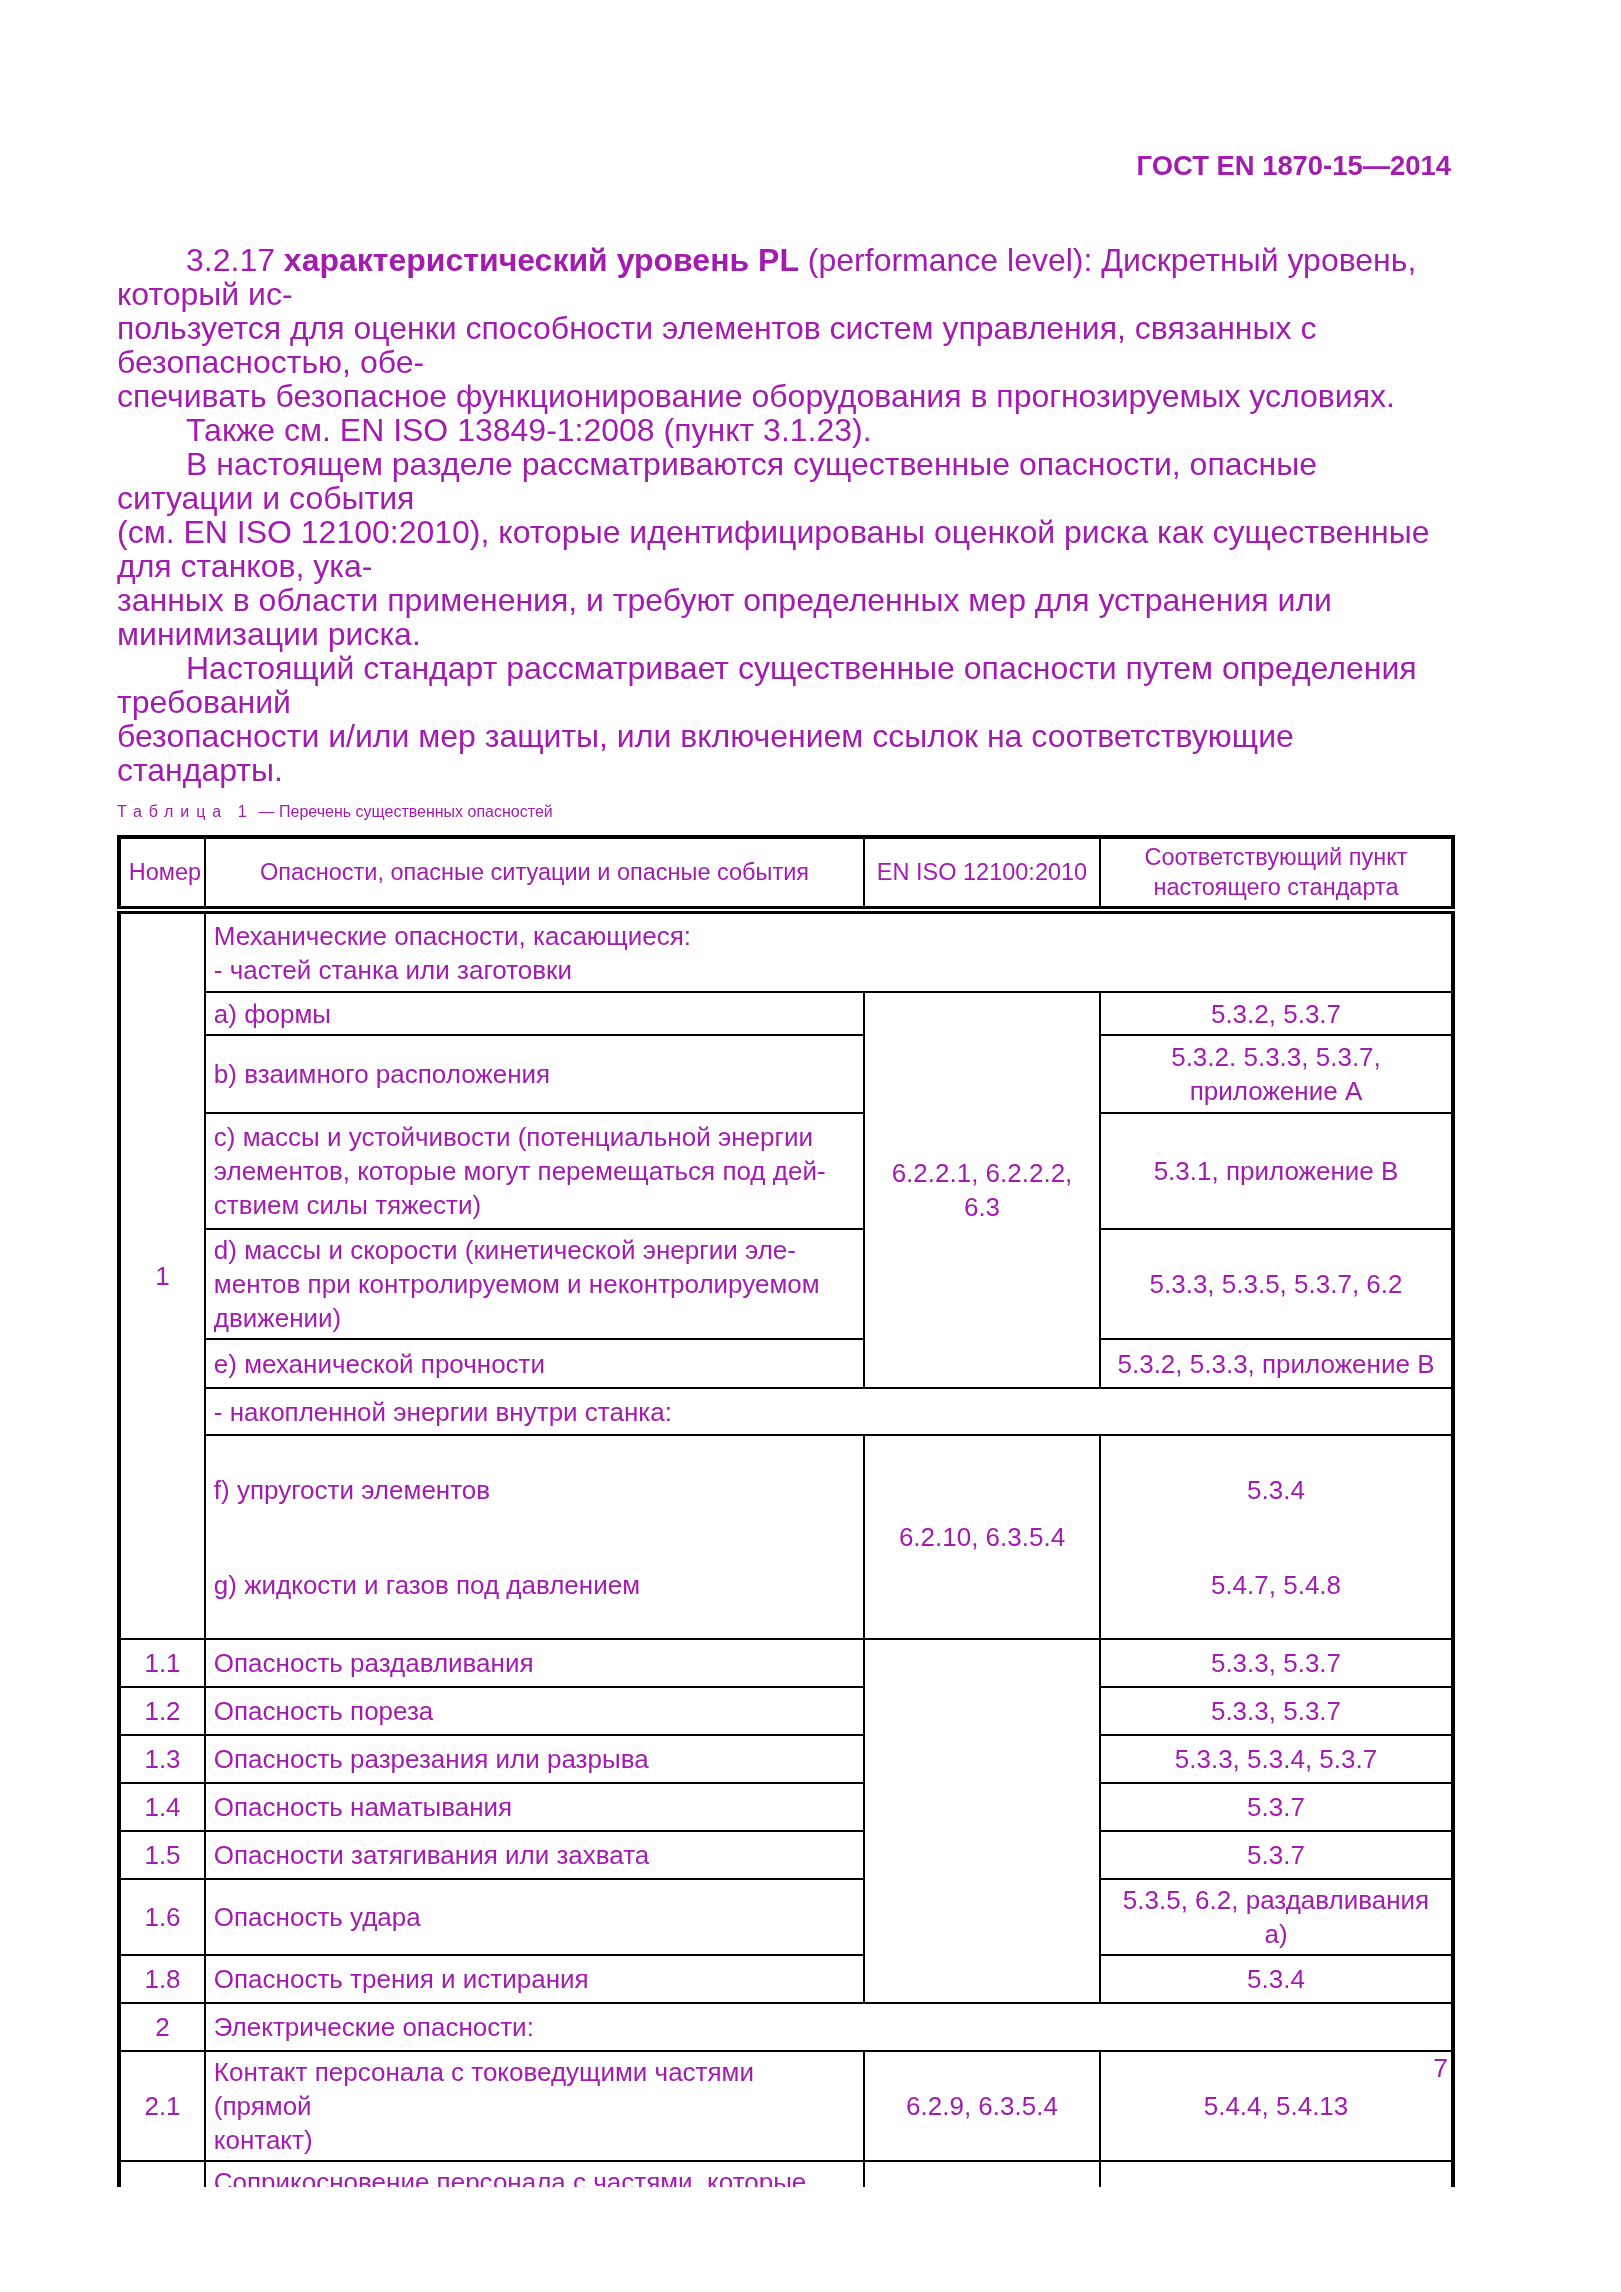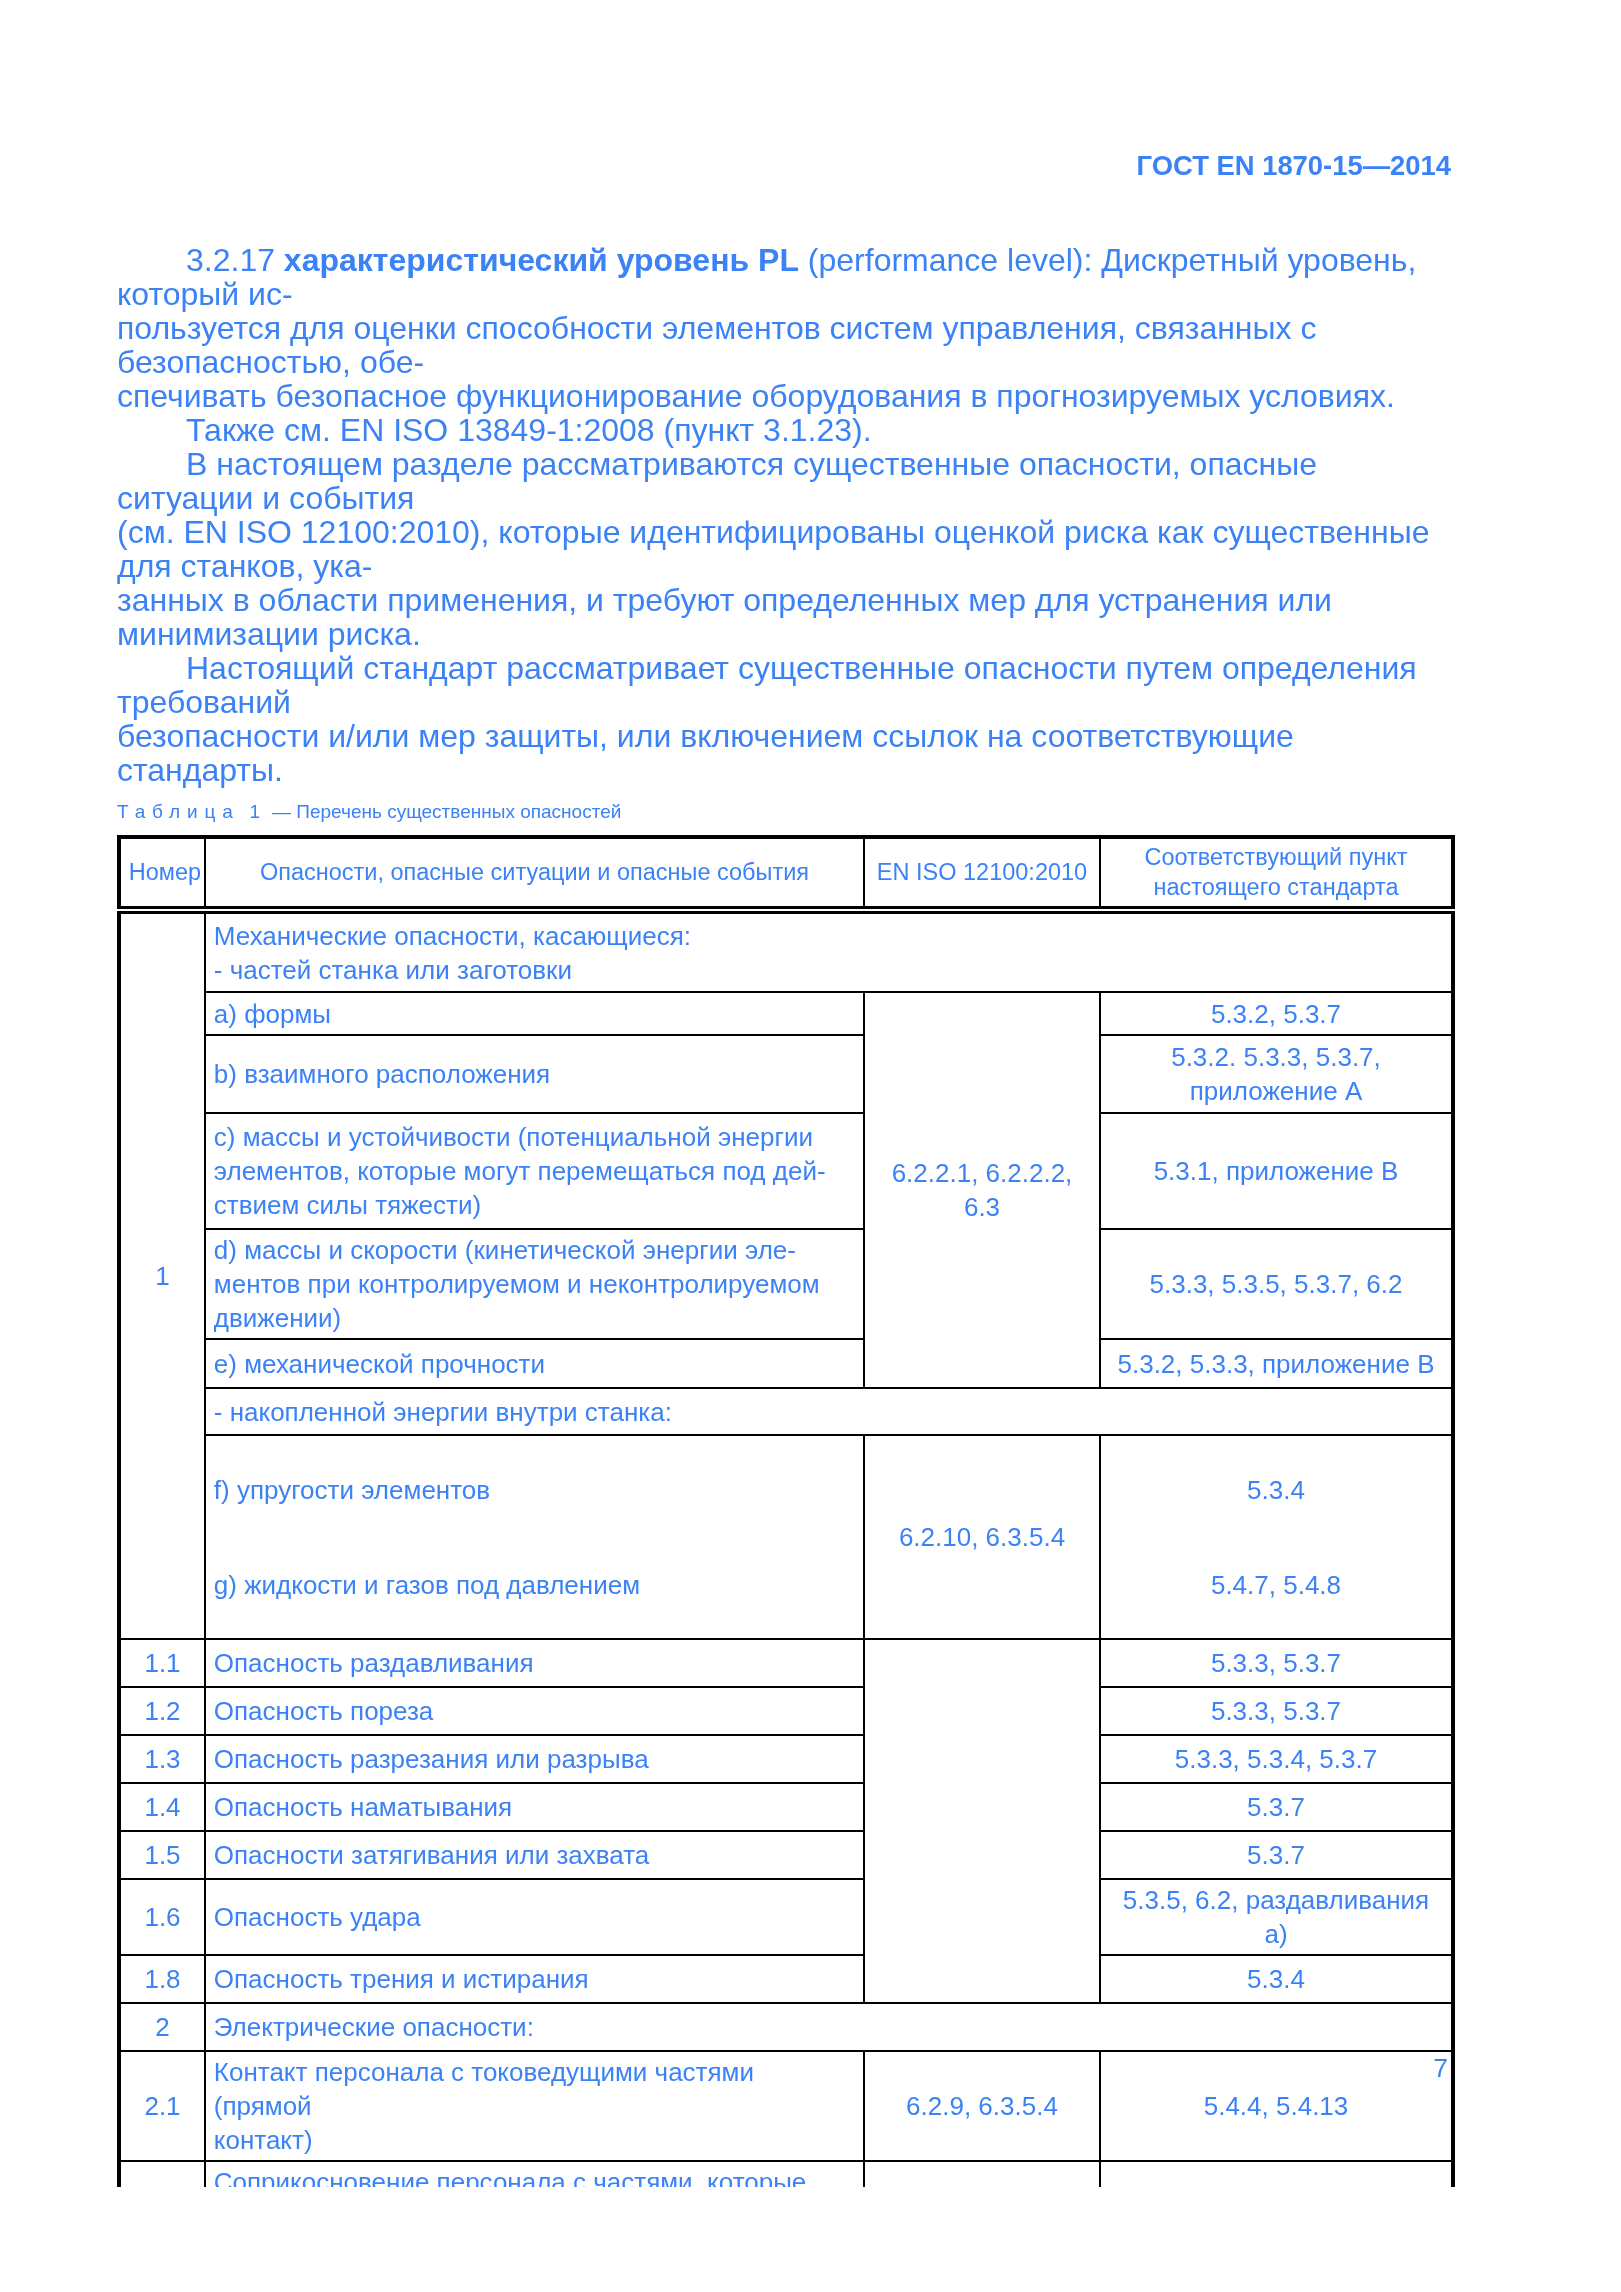--- a/index.html
+++ b/index.html
@@ -2,21 +2,21 @@
 <html><head>
 <meta charset="utf-8">
 <style>
   html, body { margin: 0; padding: 0; background: #ffffff; }
   .page {
     position: relative;
     width: 1621px;
     height: 2187px;
     background: #ffffff;
     font-family: "Liberation Sans", sans-serif;
-    color: #3b82f6;
+    color: #a21caf;
     overflow: hidden;
   }
   .content {
     position: absolute;
     left: 117px;
     top: 0;
     width: 1334px;
   }
   .doc-header {
     margin-top: 149px;
@@ -36,21 +36,21 @@
   p.first-par { margin-top: 61px; }
   h2.section-heading {
     margin: 19.6px 0 29px 0;
     font-size: 32px;
     line-height: 39px;
     font-weight: bold;
     text-indent: 71px;
   }
   .table-caption {
     margin: 9.8px 0 7.8px 0;
-    font-size: 19px;
+    font-size: 16px;
     line-height: 30px;
   }
   .caption-word { letter-spacing: 6.9px; }
   .caption-num { margin: 0 11.8px 0 9.8px; }
   table.hazards {
     border-collapse: collapse;
     table-layout: fixed;
     width: 1334px;
     border: 4.9px solid #000;
   }

